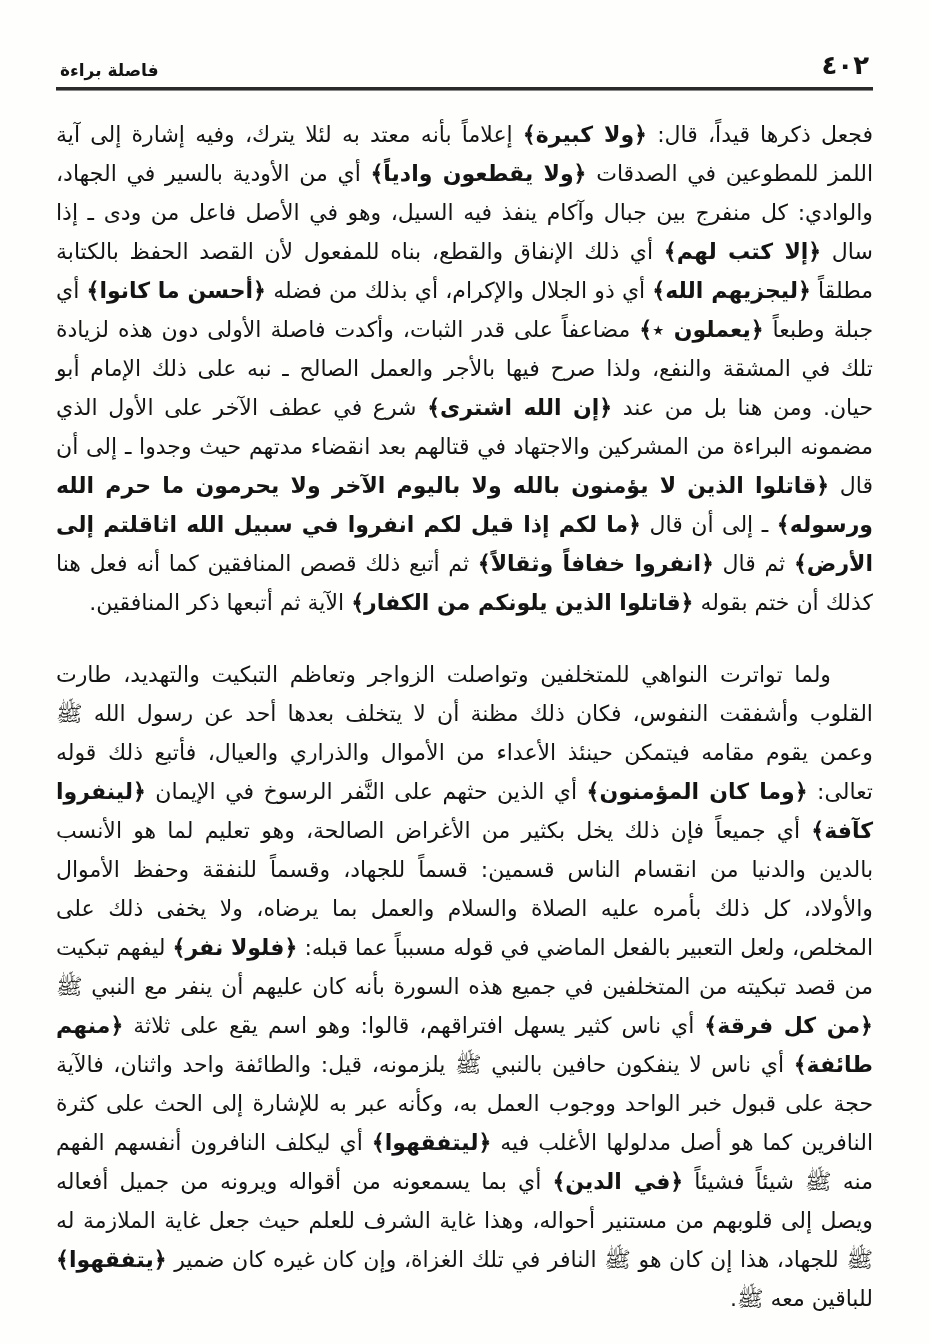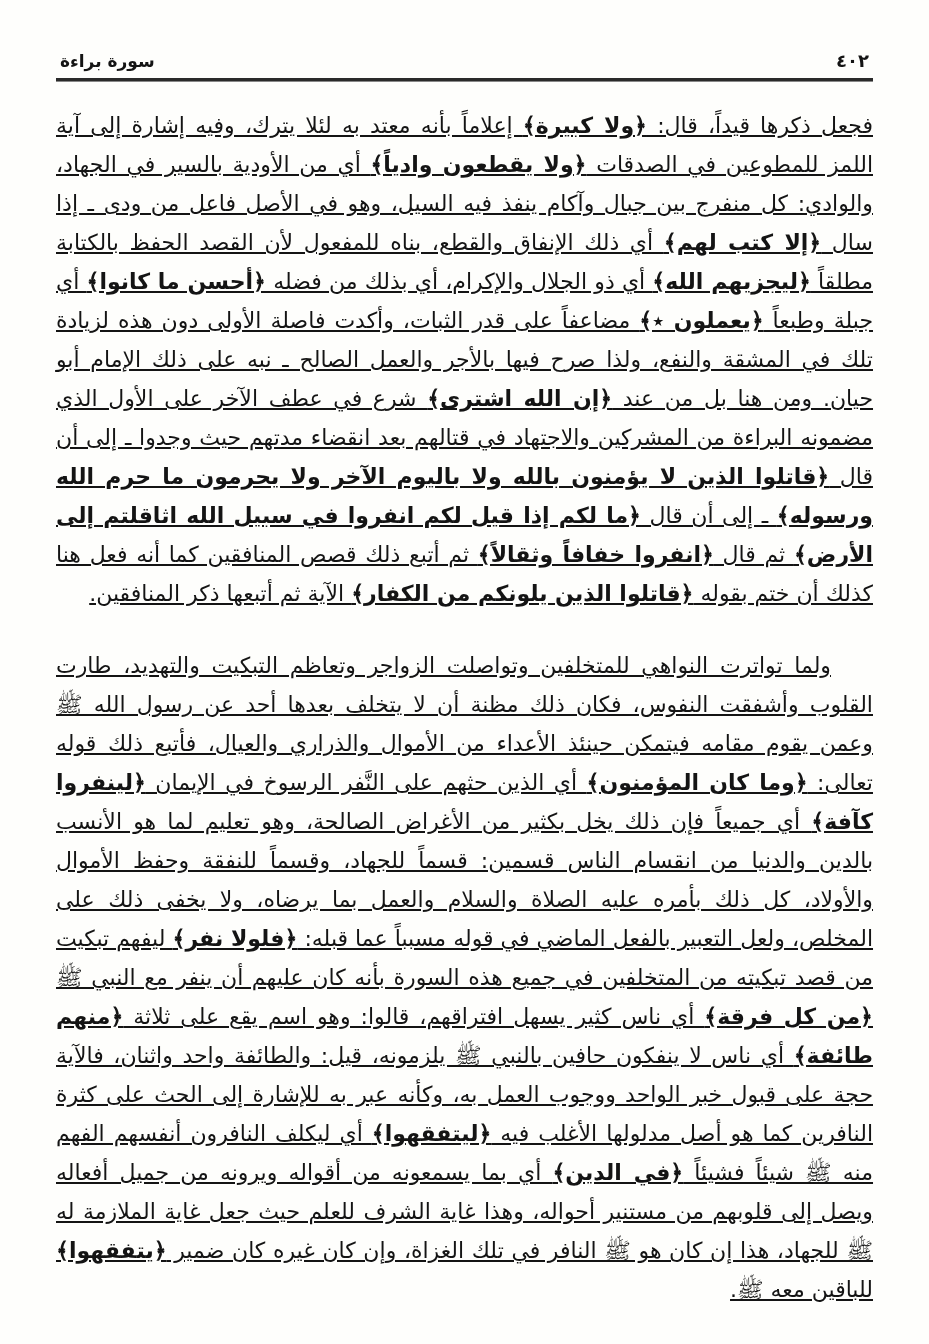--- a/index.html
+++ b/index.html
@@ -15,55 +15,54 @@
     color:#141414;
     direction:rtl;
   }
   .page-header {
     display:flex;
     justify-content:space-between;
     align-items:flex-end;
     padding:0 4px;
   }
   .page-number {
-    font-size:18px;
+    font-size:26px;
     font-weight:bold;
     letter-spacing:2px;
   }
   .section-title {
     font-size:17px;
     font-weight:bold;
   }
   .header-rule {
     height:3px;
     background:#2a2a2a;
     margin-top:7px;
     border-bottom:1px solid #888;
   }
   .page-body {
     margin-top:24px;
     font-size:22px;
     line-height:39px;
     text-align:justify;
-    text-decoration:underline;
   }
   .page-body p { margin:0; }
   .page-body p.indent {
     margin-top:33px;
     text-indent:42px;
   }
   .quote { font-weight:bold; }
   .plain { font-weight:normal; }
 </style>
 </head>
 <body>
 
 <div class="page">
   <header class="page-header">
     <div class="page-number">٤٠٢</div>
-    <div class="section-title">سورة براءة</div>
+    <div class="section-title">فاصلة براءة</div>
   </header>
   <div class="header-rule"></div>
   <main class="page-body">
       <p class=""><span class="plain">فجعل ذكرها قيداً، قال: </span><span class="quote">﴿ولا كبيرة﴾</span><span class="plain"> إعلاماً بأنه معتد به لئلا يترك، وفيه إشارة إلى آية اللمز للمطوعين في الصدقات </span><span class="quote">﴿ولا يقطعون وادياً﴾</span><span class="plain"> أي من الأودية بالسير في الجهاد، والوادي: كل منفرج بين جبال وآكام ينفذ فيه السيل، وهو في الأصل فاعل من ودى ـ إذا سال </span><span class="quote">﴿إلا كتب لهم﴾</span><span class="plain"> أي ذلك الإنفاق والقطع، بناه للمفعول لأن القصد الحفظ بالكتابة مطلقاً </span><span class="quote">﴿ليجزيهم الله﴾</span><span class="plain"> أي ذو الجلال والإكرام، أي بذلك من فضله </span><span class="quote">﴿أحسن ما كانوا﴾</span><span class="plain"> أي جبلة وطبعاً </span><span class="quote">﴿يعملون ٭﴾</span><span class="plain"> مضاعفاً على قدر الثبات، وأكدت فاصلة الأولى دون هذه لزيادة تلك في المشقة والنفع، ولذا صرح فيها بالأجر والعمل الصالح ـ نبه على ذلك الإمام أبو حيان. ومن هنا بل من عند </span><span class="quote">﴿إن الله اشترى﴾</span><span class="plain"> شرع في عطف الآخر على الأول الذي مضمونه البراءة من المشركين والاجتهاد في قتالهم بعد انقضاء مدتهم حيث وجدوا ـ إلى أن قال </span><span class="quote">﴿قاتلوا الذين لا يؤمنون بالله ولا باليوم الآخر ولا يحرمون ما حرم الله ورسوله﴾</span><span class="plain"> ـ إلى أن قال </span><span class="quote">﴿ما لكم إذا قيل لكم انفروا في سبيل الله اثاقلتم إلى الأرض﴾</span><span class="plain"> ثم قال </span><span class="quote">﴿انفروا خفافاً وثقالاً﴾</span><span class="plain"> ثم أتبع ذلك قصص المنافقين كما أنه فعل هنا كذلك أن ختم بقوله </span><span class="quote">﴿قاتلوا الذين يلونكم من الكفار﴾</span><span class="plain"> الآية ثم أتبعها ذكر المنافقين.</span></p>
       <p class="indent"><span class="plain">ولما تواترت النواهي للمتخلفين وتواصلت الزواجر وتعاظم التبكيت والتهديد، طارت القلوب وأشفقت النفوس، فكان ذلك مظنة أن لا يتخلف بعدها أحد عن رسول الله ﷺ وعمن يقوم مقامه فيتمكن حينئذ الأعداء من الأموال والذراري والعيال، فأتبع ذلك قوله تعالى: </span><span class="quote">﴿وما كان المؤمنون﴾</span><span class="plain"> أي الذين حثهم على النَّفر الرسوخ في الإيمان </span><span class="quote">﴿لينفروا كآفة﴾</span><span class="plain"> أي جميعاً فإن ذلك يخل بكثير من الأغراض الصالحة، وهو تعليم لما هو الأنسب بالدين والدنيا من انقسام الناس قسمين: قسماً للجهاد، وقسماً للنفقة وحفظ الأموال والأولاد، كل ذلك بأمره عليه الصلاة والسلام والعمل بما يرضاه، ولا يخفى ذلك على المخلص، ولعل التعبير بالفعل الماضي في قوله مسبباً عما قبله: </span><span class="quote">﴿فلولا نفر﴾</span><span class="plain"> ليفهم تبكيت من قصد تبكيته من المتخلفين في جميع هذه السورة بأنه كان عليهم أن ينفر مع النبي ﷺ </span><span class="quote">﴿من كل فرقة﴾</span><span class="plain"> أي ناس كثير يسهل افتراقهم، قالوا: وهو اسم يقع على ثلاثة </span><span class="quote">﴿منهم طائفة﴾</span><span class="plain"> أي ناس لا ينفكون حافين بالنبي ﷺ يلزمونه، قيل: والطائفة واحد واثنان، فالآية حجة على قبول خبر الواحد ووجوب العمل به، وكأنه عبر به للإشارة إلى الحث على كثرة النافرين كما هو أصل مدلولها الأغلب فيه </span><span class="quote">﴿ليتفقهوا﴾</span><span class="plain"> أي ليكلف النافرون أنفسهم الفهم منه ﷺ شيئاً فشيئاً </span><span class="quote">﴿في الدين﴾</span><span class="plain"> أي بما يسمعونه من أقواله ويرونه من جميل أفعاله ويصل إلى قلوبهم من مستنير أحواله، وهذا غاية الشرف للعلم حيث جعل غاية الملازمة له ﷺ للجهاد، هذا إن كان هو ﷺ النافر في تلك الغزاة، وإن كان غيره كان ضمير </span><span class="quote">﴿يتفقهوا﴾</span><span class="plain"> للباقين معه ﷺ.</span></p>
     </main>
 </div>
 
 </body></html>

